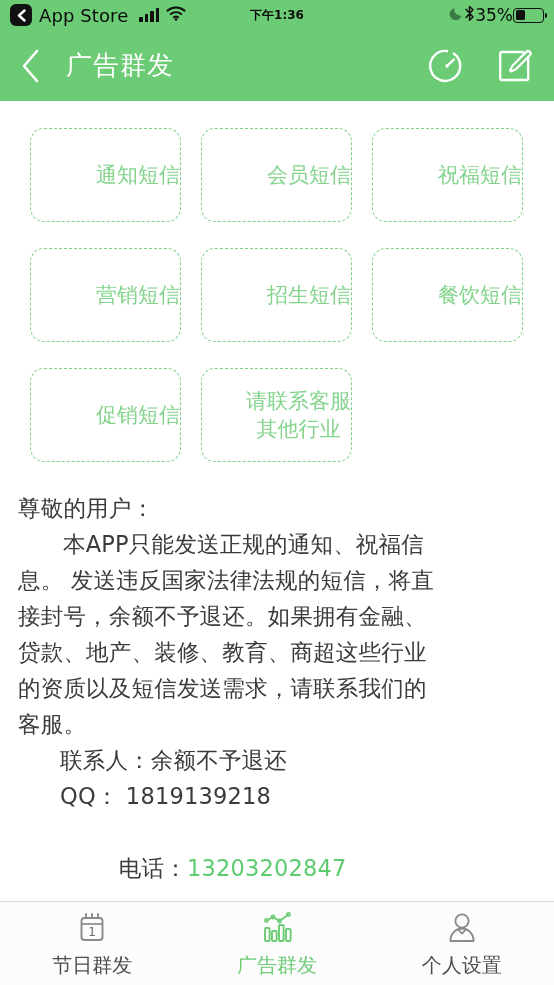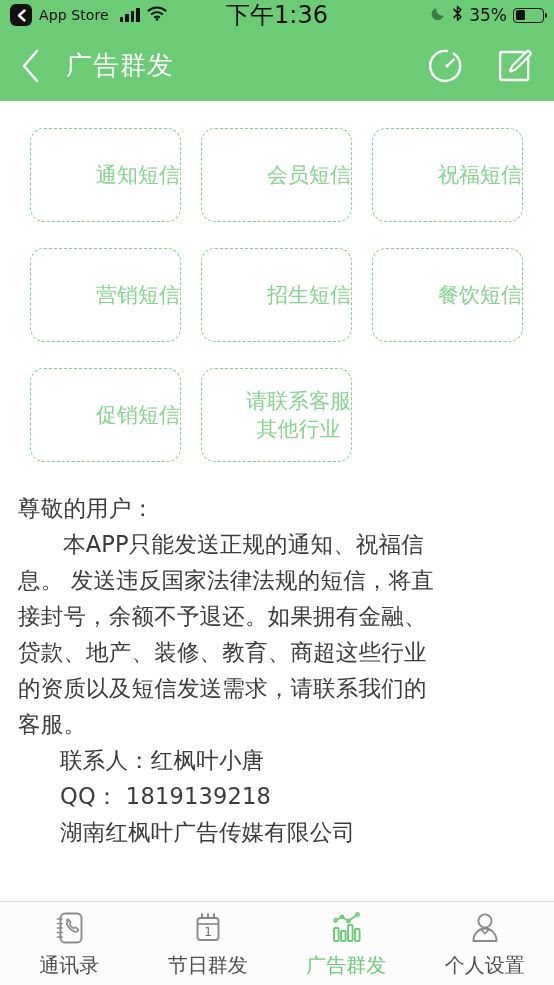--- a/index.html
+++ b/index.html
@@ -18,33 +18,33 @@
     background: #6ccb75;
     display: flex; align-items: center;
     padding: 0 10px;
     color: #101010;
   }
   .sb-left { display: flex; align-items: center; gap: 7px; flex: 0 0 auto; }
   .sb-back-chip {
     width: 22px; height: 22px; border-radius: 6px; background: #111;
     display: flex; align-items: center; justify-content: center;
   }
-  .sb-appstore { font-size: 14px; letter-spacing: .1px; color: #0d0d0d; }
+  .sb-appstore { font-size: 18px; letter-spacing: .1px; color: #0d0d0d; }
   .sb-signal { display: flex; align-items: flex-end; gap: 2px; height: 14px; margin-left: 4px;}
   .sb-signal i { display: block; width: 3.5px; background: #101010; border-radius: .5px; }
   .sb-signal i:nth-child(1){ height: 5px; }
   .sb-signal i:nth-child(2){ height: 8px; }
   .sb-signal i:nth-child(3){ height: 11px; }
   .sb-signal i:nth-child(4){ height: 14px; }
   .sb-center {
     position: absolute; left: 0; right: 0; text-align: center;
-    font-size: 24px; font-weight: normal; color: #0d0d0d; pointer-events: none;
+    font-size: 12px; font-weight: bold; color: #0d0d0d; pointer-events: none;
   }
   .sb-right {
-    margin-left: auto; display: flex; align-items: center; gap: 6px;
+    margin-left: auto; display: flex; align-items: center; 
     font-size: 17px; color: #0d0d0d; z-index: 2;
   }
   .sb-batt {
     width: 31px; height: 15px; border: 1.6px solid #111; border-radius: 4px;
     padding: 1.5px; position: relative;
   }
   .sb-batt::after {
     content:""; position: absolute; right: -4px; top: 4.5px;
     width: 2.5px; height: 5px; background: #111; border-radius: 0 2px 2px 0;
   }
@@ -210,38 +210,31 @@
         <div>请联系客服</div>
         <div>其他行业</div>
       </div>
     </div>
   </div>
 
   <div class="notice">
     <div>尊敬的用户：</div>
     <div class="para">本APP只能发送正规的通知、祝福信息。 发送违反国家法律法规的短信，将直接封号，余额不予退还。如果拥有金融、贷款、地产、装修、教育、商超这些行业的资质以及短信发送需求，请联系我们的客服。</div>
     <div class="contact">
-      <div class="line">联系人：红枫叶小唐</div>
+      <div class="line">联系人：余额不予退还</div>
       <div class="line">QQ： 1819139218</div>
+      <div class="line">
+        <span>电话：</span><span class="phone-num">13203202847</span>
+      </div>
     </div>
     <div class="company">湖南红枫叶广告传媒有限公司</div>
   </div>
 
   <div class="tabbar">
 
-    <div class="tab">
-      <span class="tab-ico">
-        <svg width="34" height="36" viewBox="0 0 34 36">
-          <rect x="8.5" y="3.5" width="21" height="29" rx="4.5" fill="none" stroke="#8a8a8a" stroke-width="1.9"></rect>
-          <path d="M5.5 9 H10 M5.5 13.5 H10 M5.5 18 H10 M5.5 22.5 H10 M5.5 27 H10" stroke="#8a8a8a" stroke-width="1.7" stroke-linecap="round"></path>
-          <path d="M15.6 11.6 c-1.1 1.1 -1 2.6 .4 4.6 c1.6 2.3 4 4.4 6 5.2 c1.7 .7 3 .5 3.9 -.4 c.6 -.6 .5 -1.2 -.2 -1.9 l-1.6 -1.4 c-.6 -.5 -1.2 -.4 -1.8 .1 c-.5 .4 -.9 .4 -1.5 0 c-1 -.7 -2.2 -1.9 -2.8 -2.9 c-.4 -.6 -.3 -1 .1 -1.5 c.5 -.6 .6 -1.2 .1 -1.8 l-1.4 -1.6 c-.6 -.7 -1.3 -.7 -1.9 -.1 Z" fill="none" stroke="#8a8a8a" stroke-width="1.7" stroke-linejoin="round"></path>
-        </svg>
-      </span>
-      <span>通讯录</span>
-    </div>
 
     <div class="tab">
       <span class="tab-ico">
         <svg width="34" height="36" viewBox="0 0 34 36">
           <rect x="6.5" y="8" width="21" height="22" rx="3" fill="none" stroke="#8a8a8a" stroke-width="1.9"></rect>
           <path d="M6.5 14 H27.5" stroke="#8a8a8a" stroke-width="1.7"></path>
           <path d="M11 4 V7.5 M17 4 V7.5 M23 4 V7.5" stroke="#8a8a8a" stroke-width="1.9" stroke-linecap="round"></path>
           <text x="17" y="26" text-anchor="middle" font-family="DejaVu Sans, sans-serif" font-size="12" fill="#6a6a6a">1</text>
         </svg>
       </span>

